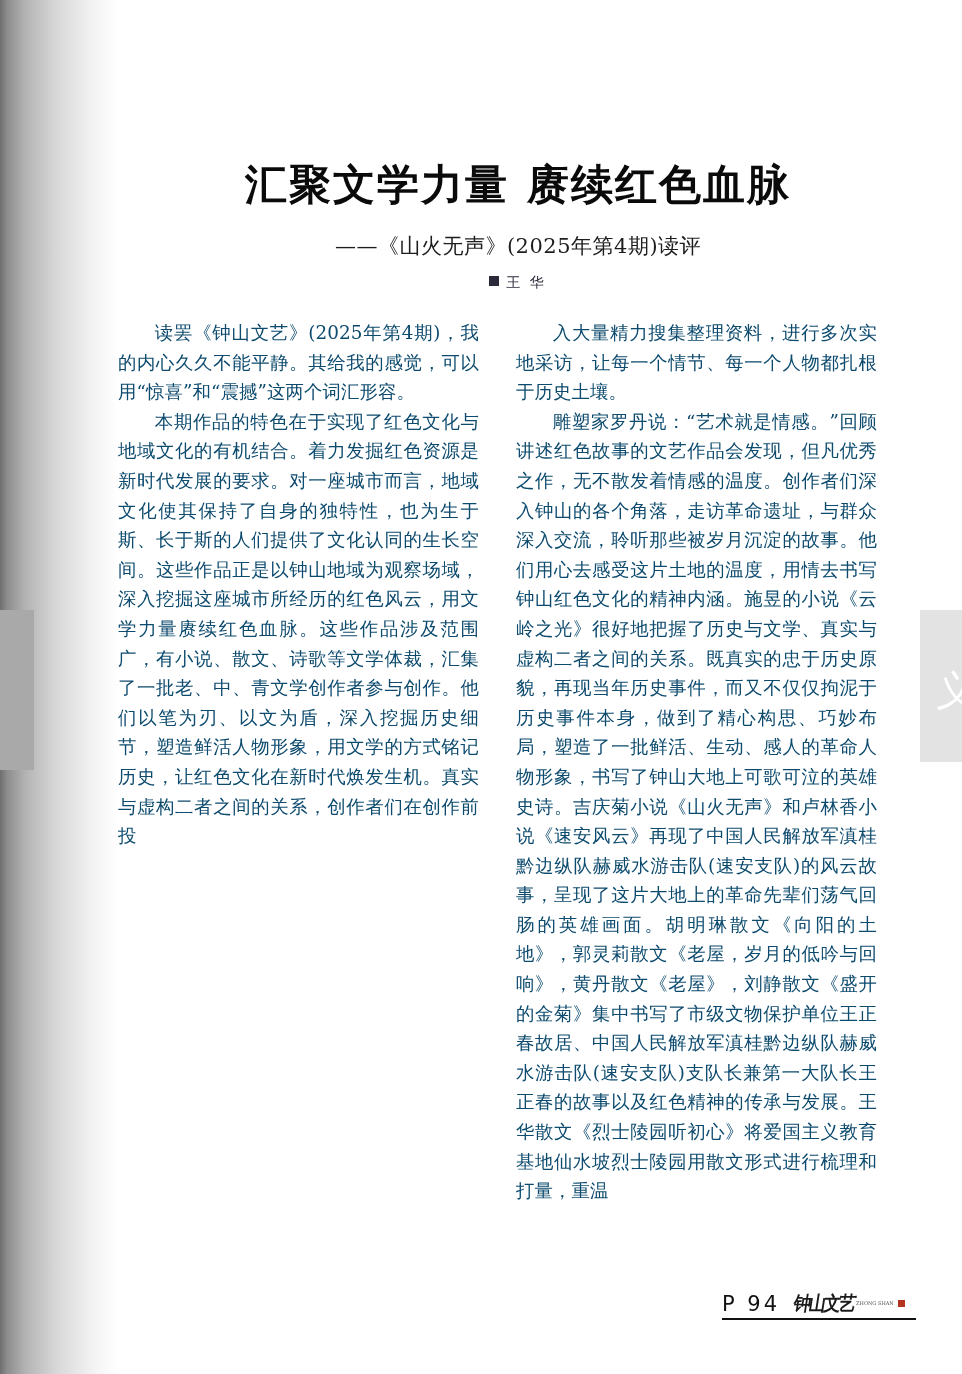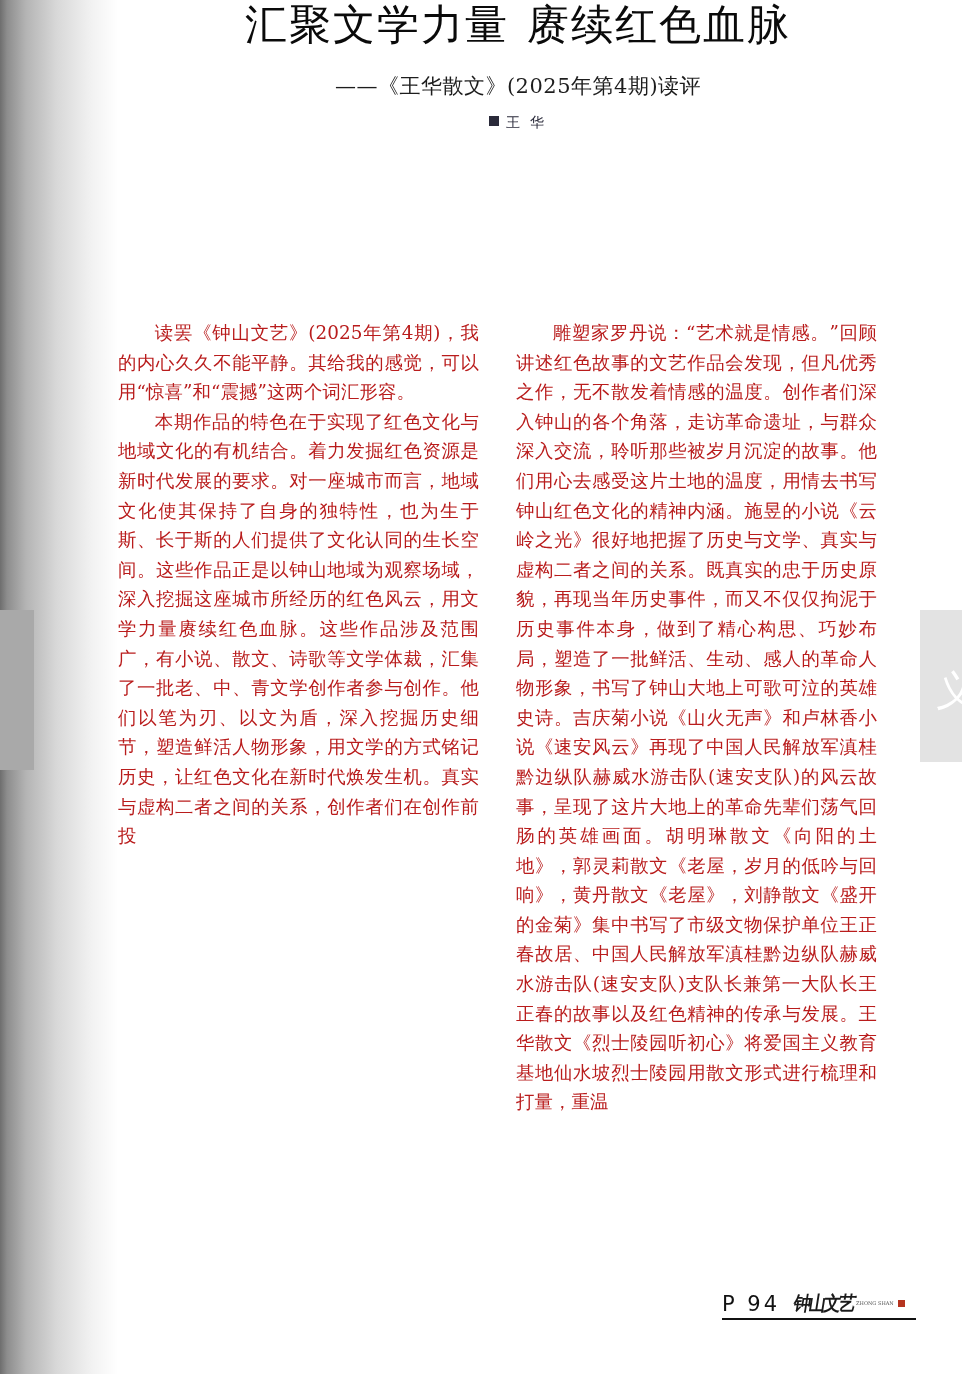--- a/index.html
+++ b/index.html
@@ -56,23 +56,24 @@
 
   
   .content {
     position: absolute;
     left: 118px; top: 0;
     width: 800px; height: 1374px;
   }
 
   .title {
     margin: 0;
+    padding-top: 160px;
     text-align: center;
     font-family: "DejaVu Serif", "Liberation Serif", serif;
-    font-weight: 400;
+    font-weight: 700;
     font-size: 42px;
     letter-spacing: 2px;
     color: #0a0a0a;
     line-height: 1.2;
   }
   .title .gap { display: inline-block; width: 18px; }
 
   .subtitle {
     margin: 0;
     padding-top: 22px;
@@ -83,21 +84,21 @@
     letter-spacing: 0.5px;
   }
 
   .byline {
     margin: 0;
     padding-top: 14px;
     text-align: center;
     font-size: 14px;
     color: #2a2a3a;
     letter-spacing: 3px;
-    font-family: Liberation Sans, sans-serif;
+    font-family: Liberation Serif, serif;
   }
   .byline .sq {
     display: inline-block;
     width: 10px; height: 10px;
     background: #2a2a3a;
     margin-right: 7px;
     vertical-align: 1px;
   }
 
   
@@ -110,21 +111,21 @@
   }
   .col {
     width: 361px;
   }
   .col p {
     margin: 0;
     text-indent: 2em;
     font-family: "DejaVu Serif", "Liberation Serif", serif;
     font-size: 18.4px;
     line-height: 29.6px;
-    color: #b91c1c;
+    color: #0c4a6e;
     text-align: justify;
     text-justify: inter-character;
     letter-spacing: 0.1px;
   }
 
   
   .footer {
     position: absolute;
     left: 604px; top: 1252px;
     width: 194px;
@@ -185,32 +186,33 @@
   <div class="edge-panel-right">
     <span class="glyph-frag">义</span>
   </div>
 
   <div class="content">
 
     <h1 class="title">
       <span>汇聚文学力量</span><span class="gap"></span><span>赓续红色血脉</span>
     </h1>
 
-    <p class="subtitle">——《王华散文》(2025年第4期)读评</p>
+    <p class="subtitle">——《山火无声》(2025年第4期)读评</p>
 
     <p class="byline">
       <span class="sq"></span><span>王 华</span>
     </p>
 
     <div class="columns">
       <div class="col">
         <p>读罢《钟山文艺》(2025年第4期)，我的内心久久不能平静。其给我的感觉，可以用“惊喜”和“震撼”这两个词汇形容。</p>
         <p>本期作品的特色在于实现了红色文化与地域文化的有机结合。着力发掘红色资源是新时代发展的要求。对一座城市而言，地域文化使其保持了自身的独特性，也为生于斯、长于斯的人们提供了文化认同的生长空间。这些作品正是以钟山地域为观察场域，深入挖掘这座城市所经历的红色风云，用文学力量赓续红色血脉。这些作品涉及范围广，有小说、散文、诗歌等文学体裁，汇集了一批老、中、青文学创作者参与创作。他们以笔为刃、以文为盾，深入挖掘历史细节，塑造鲜活人物形象，用文学的方式铭记历史，让红色文化在新时代焕发生机。真实与虚构二者之间的关系，创作者们在创作前投</p>
       </div>
       <div class="col">
+        <p>入大量精力搜集整理资料，进行多次实地采访，让每一个情节、每一个人物都扎根于历史土壤。</p>
         <p>雕塑家罗丹说：“艺术就是情感。”回顾讲述红色故事的文艺作品会发现，但凡优秀之作，无不散发着情感的温度。创作者们深入钟山的各个角落，走访革命遗址，与群众深入交流，聆听那些被岁月沉淀的故事。他们用心去感受这片土地的温度，用情去书写钟山红色文化的精神内涵。施昱的小说《云岭之光》很好地把握了历史与文学、真实与虚构二者之间的关系。既真实的忠于历史原貌，再现当年历史事件，而又不仅仅拘泥于历史事件本身，做到了精心构思、巧妙布局，塑造了一批鲜活、生动、感人的革命人物形象，书写了钟山大地上可歌可泣的英雄史诗。吉庆菊小说《山火无声》和卢林香小说《速安风云》再现了中国人民解放军滇桂黔边纵队赫威水游击队(速安支队)的风云故事，呈现了这片大地上的革命先辈们荡气回肠的英雄画面。胡明琳散文《向阳的土地》，郭灵莉散文《老屋，岁月的低吟与回响》，黄丹散文《老屋》，刘静散文《盛开的金菊》集中书写了市级文物保护单位王正春故居、中国人民解放军滇桂黔边纵队赫威水游击队(速安支队)支队长兼第一大队长王正春的故事以及红色精神的传承与发展。王华散文《烈士陵园听初心》将爱国主义教育基地仙水坡烈士陵园用散文形式进行梳理和打量，重温</p>
       </div>
     </div>
 
     <div class="footer">
       <span class="page-no">P  94</span>
       <span class="masthead-logo">
         <span class="brush">钟山文艺</span>
         <span class="sub">ZHONG SHAN</span>
         <span class="seal"></span>

